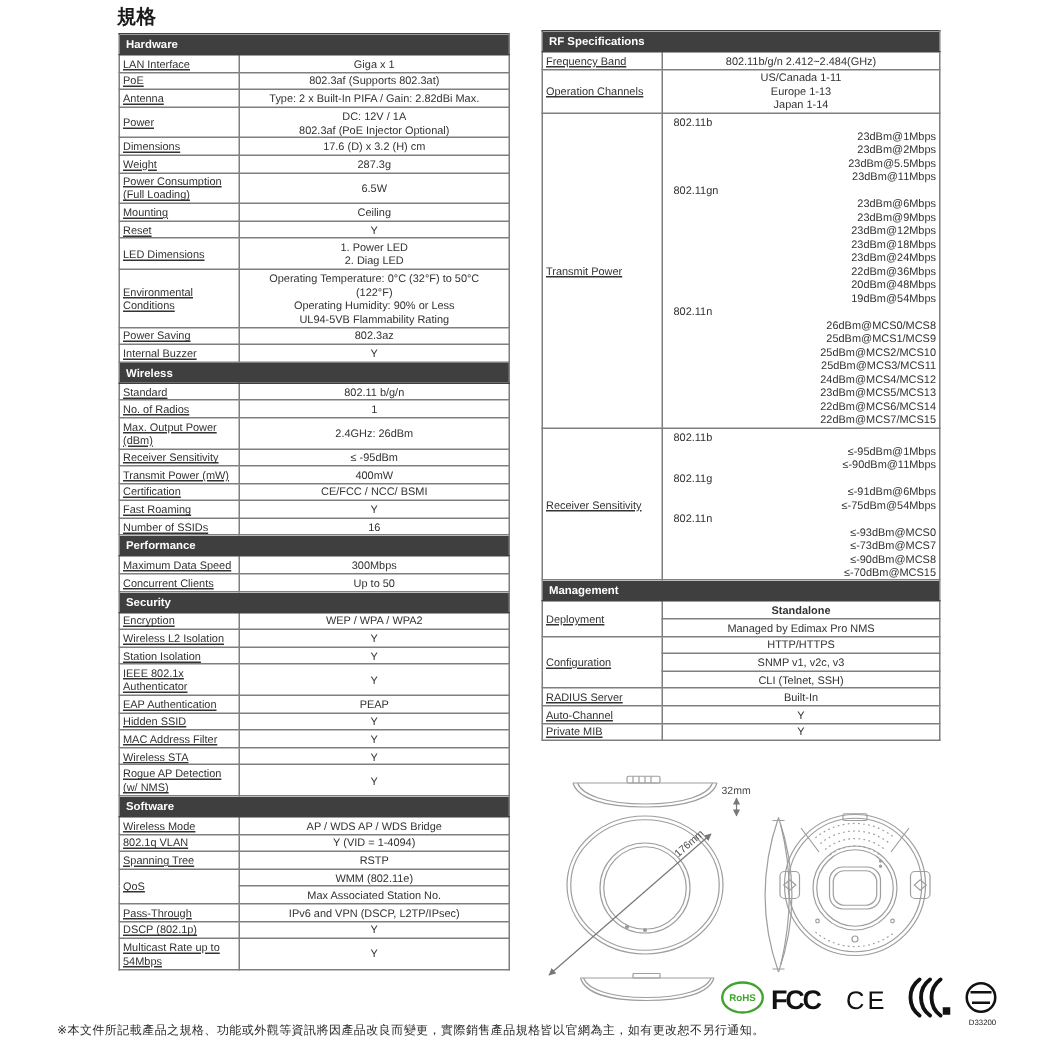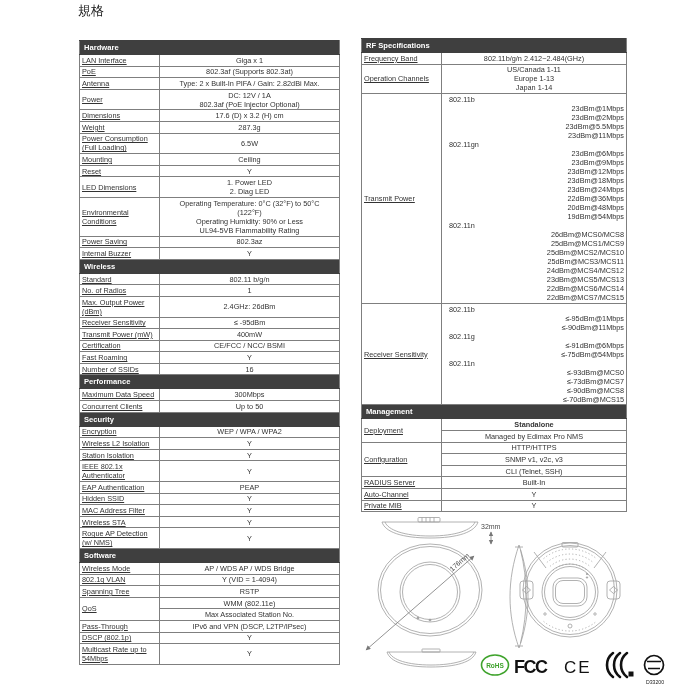--- a/index.html
+++ b/index.html
@@ -1,22 +1,22 @@
 <!DOCTYPE html>
 <html><head>
 <meta charset="utf-8">
 <style>
   html,body{margin:0;padding:0;background:#fff;}
   .page{position:relative;width:700px;height:700px;background:#ffffff;overflow:hidden;
         font-family:"Liberation Sans","DejaVu Sans",sans-serif;color:#262626;}
-  #title{position:absolute;left:78px;top:2px;font-size:13px;font-weight:normal;color:#1a1a1a;}
+  #title{position:absolute;left:78px;top:2px;font-size:13px;font-weight:bold;color:#1a1a1a;}
   #ltab{position:absolute;left:79px;top:22px;width:261px;}
   #rtab{position:absolute;left:361px;top:20px;width:266px;}
   table.spec{border-collapse:collapse;width:100%;table-layout:fixed;
-             font-size:7.3px;line-height:9px;color:#333;margin-top:18px;}
+             font-size:7.3px;line-height:9px;color:#333;}
   table.spec td{border:1px solid #7f7f7f;padding:0.8px 2px;vertical-align:middle;overflow:hidden;}
   table.spec td.sec{background:#3f3f3f;color:#ffffff;font-weight:bold;text-align:left;
                     padding:2px 4px;font-size:7.6px;border-color:#3f3f3f #7f7f7f;}
   table.spec td.lbl{text-align:left;text-decoration:underline;}
   table.spec td.val{text-align:center;}
   table.spec td.val .grp{text-align:left;padding-left:5px;}
   table.spec td.val .itm{text-align:right;padding-left:38px;}
   #draw{position:absolute;left:360px;top:512px;}
   #logos{position:absolute;left:478px;top:650px;}
   #footer{position:absolute;left:38px;top:681px;font-size:8px;color:#2b2b2b;letter-spacing:0.3px;}
@@ -503,14 +503,15 @@
       <path d="M149,3 A15,15 0 0 0 149,27"></path>
       <rect x="150.5" y="21.5" width="5" height="5" fill="#111" stroke="none"></rect>
     </g>
     <g stroke="#111" fill="none">
       <circle cx="176" cy="15" r="9.5" stroke-width="1.7"></circle>
       <path d="M169,11.5 h14 M170,18.5 h12" stroke-width="1.6"></path>
     </g>
     <text x="177" y="33.5" font-size="5.2" fill="#222" text-anchor="middle">D33200</text>
   </svg>
 
+  <div id="footer">※本文件所記載產品之規格、功能或外觀等資訊將因產品改良而變更，實際銷售產品規格皆以官網為主，如有更改恕不另行通知。</div>
 
 </div>
 
 </body></html>

